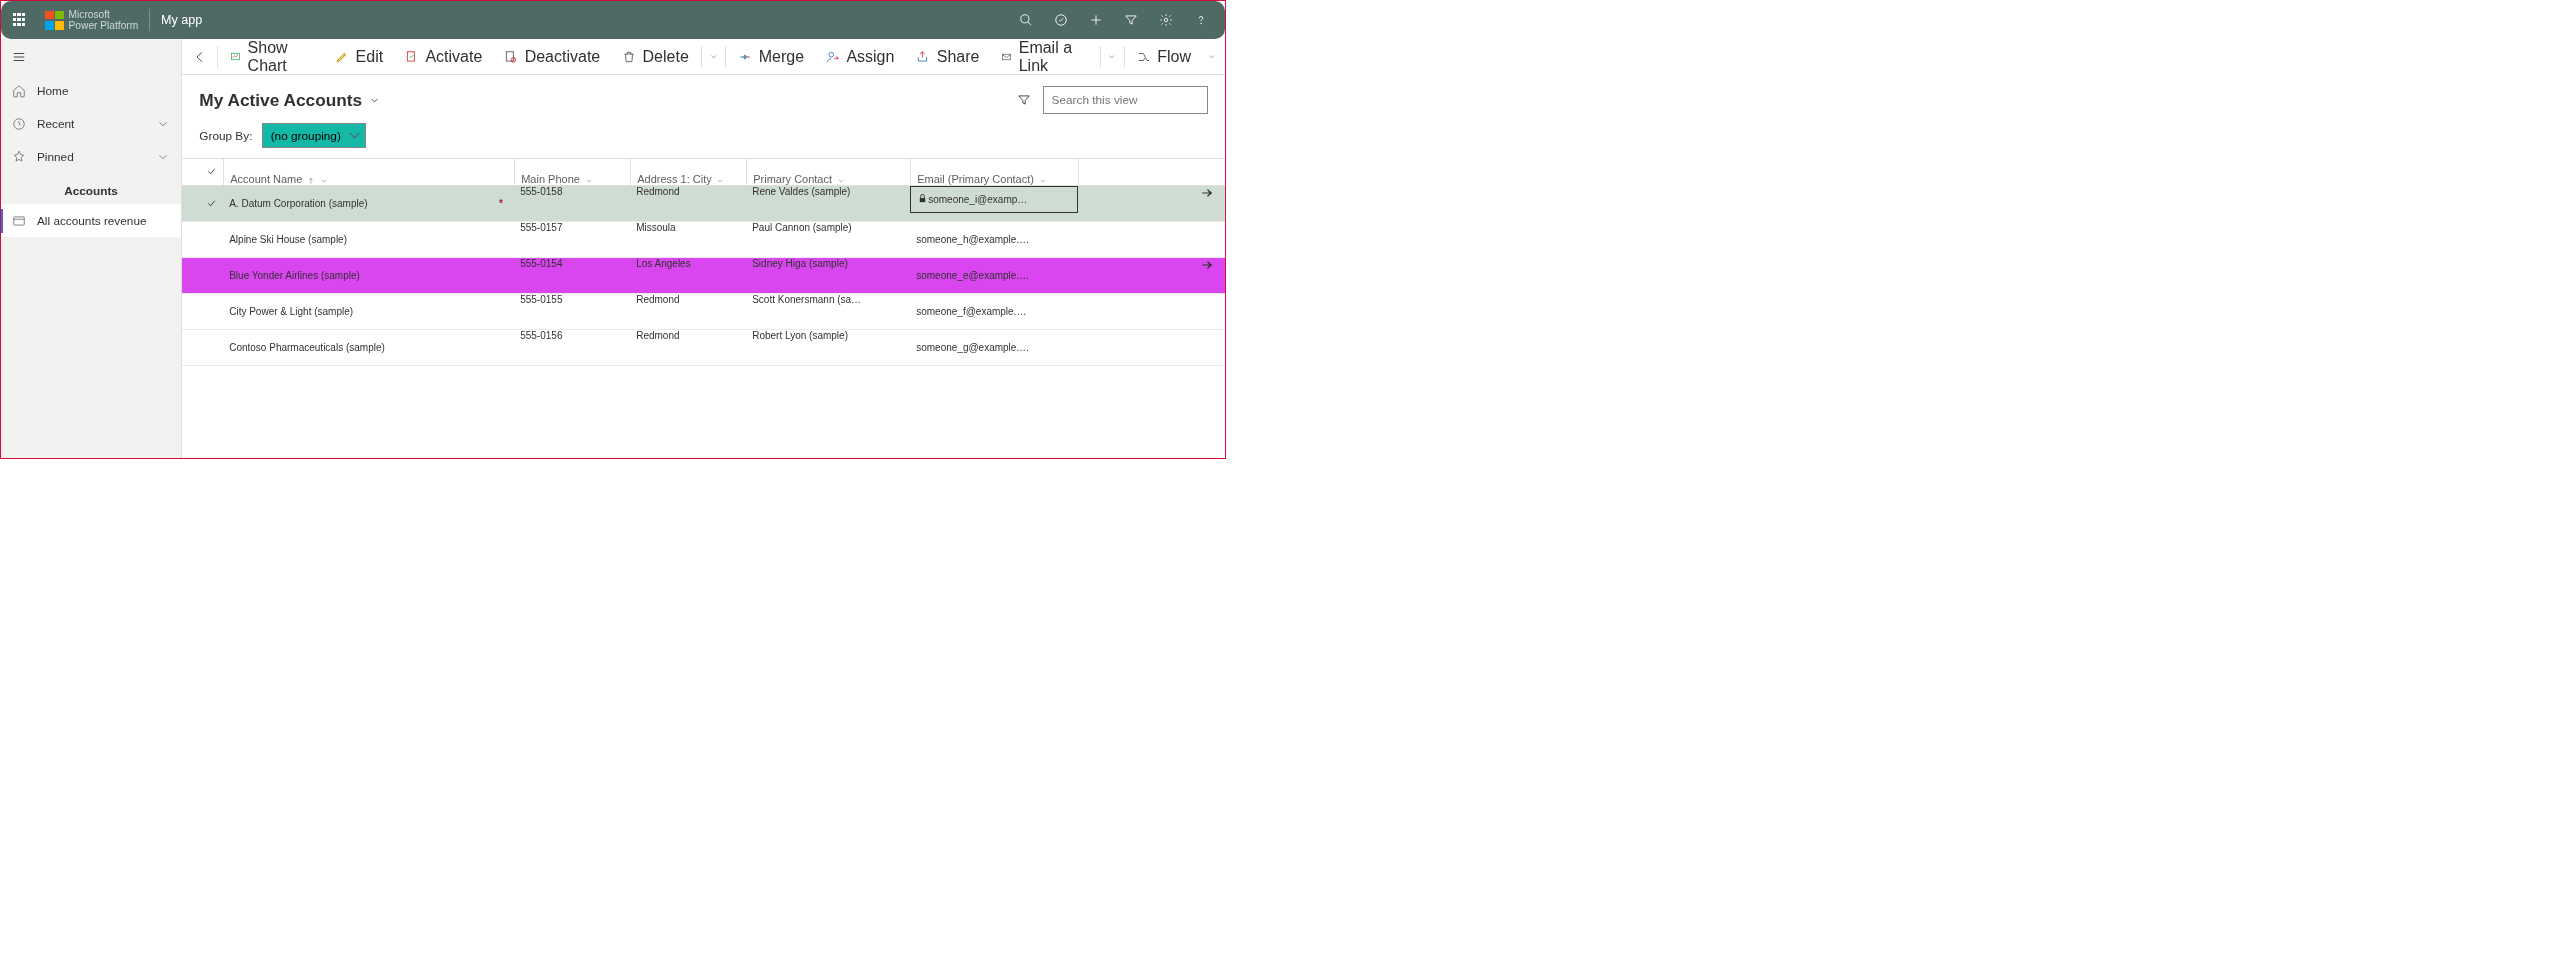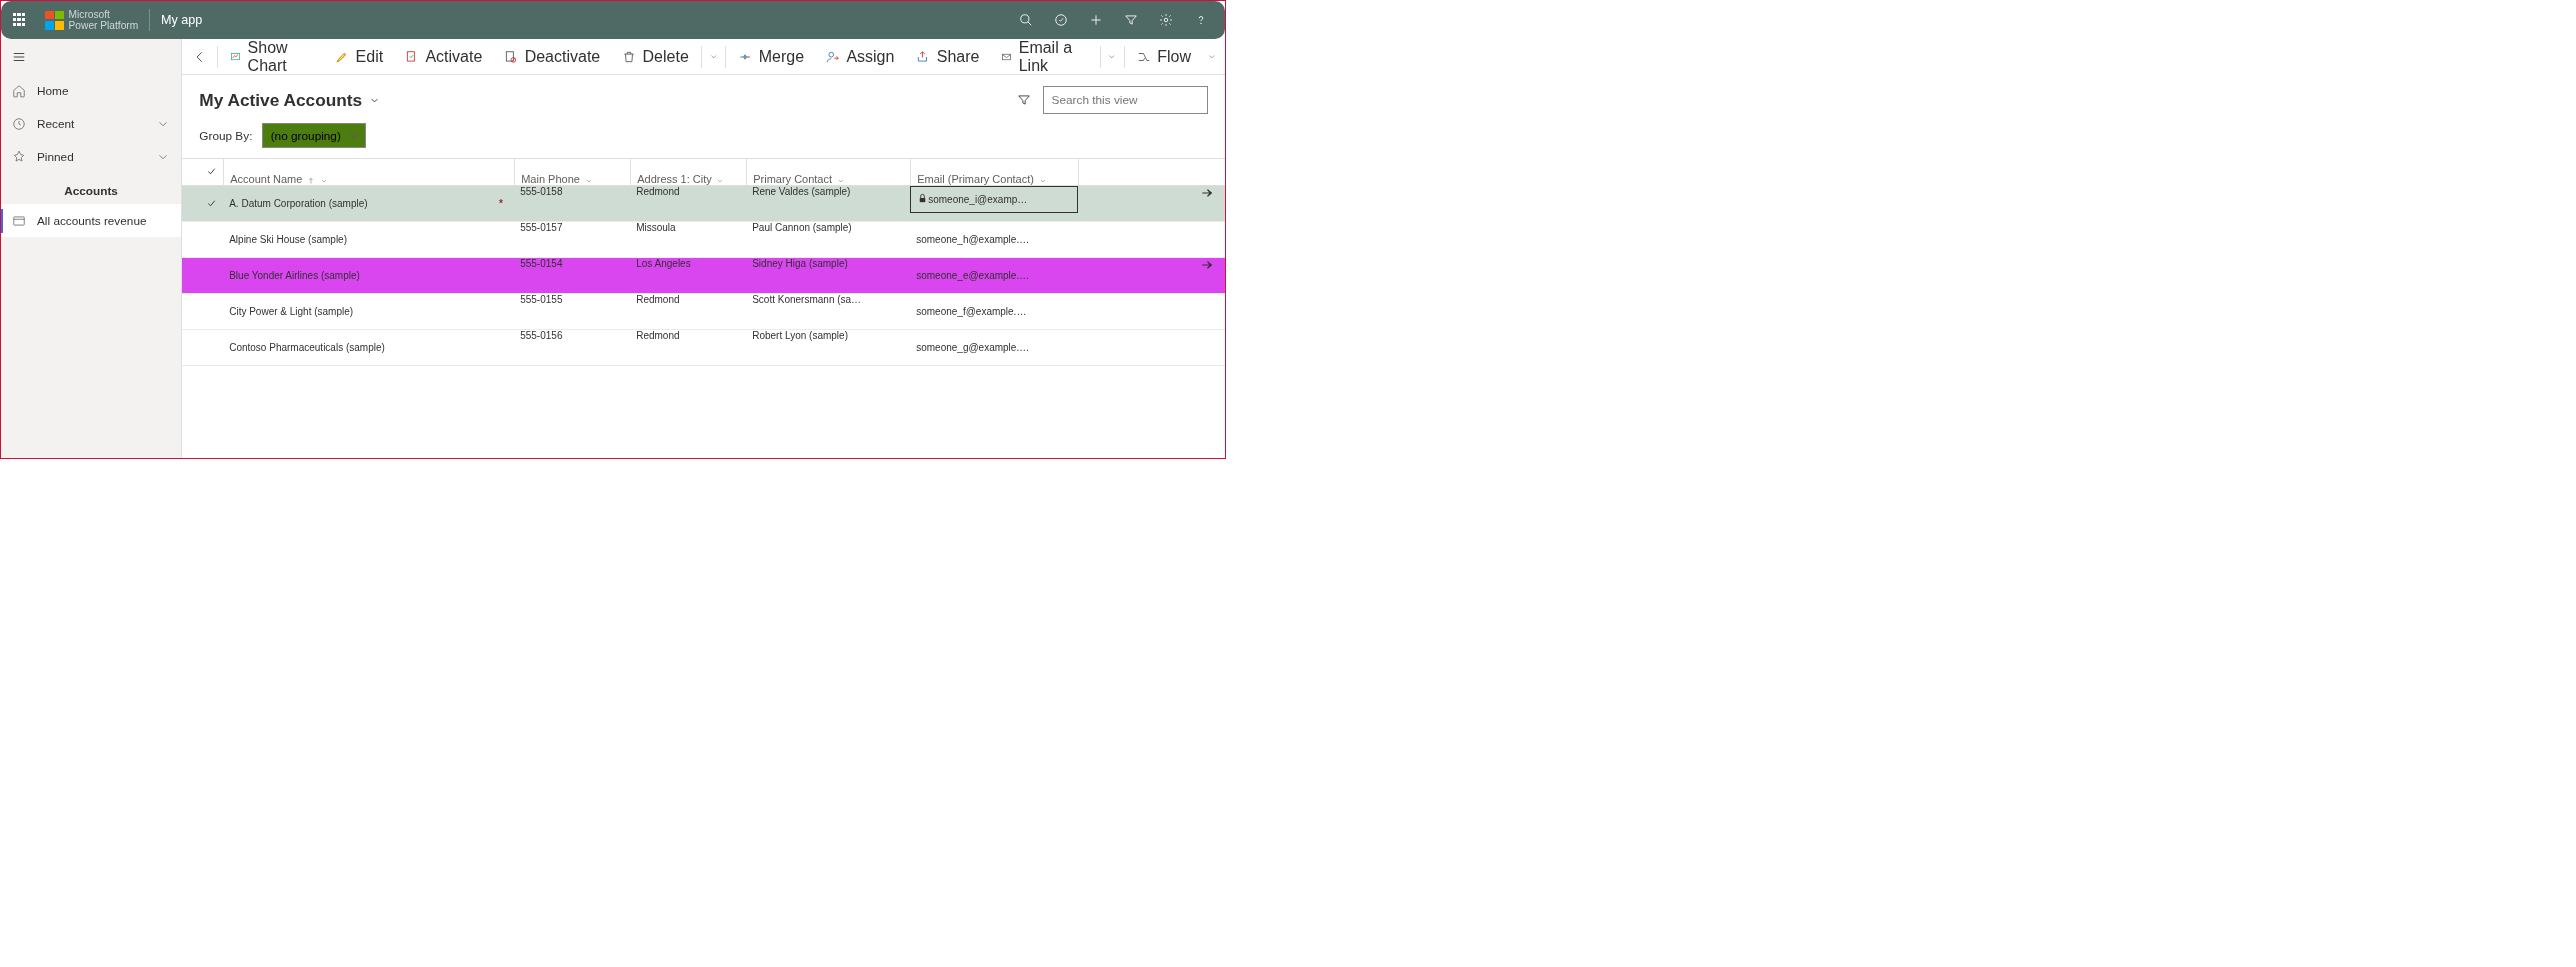--- a/index.html
+++ b/index.html
@@ -41,21 +41,21 @@
 
 .viewhdr{display:flex;align-items:center;padding:11px 17.3px 4.7px 17.3px}
 .viewtitle{font-size:17.3px;font-weight:600;display:flex;align-items:center;gap:6.3px;cursor:pointer}
 .viewtitle svg{width:11px;height:11px;stroke:#323130;fill:none;stroke-width:2}
 .viewhdr-spacer{flex:1}
 .filterbtn{width:28px;height:28px;display:flex;align-items:center;justify-content:center;cursor:pointer}
 .filterbtn svg{width:14px;height:14px;stroke:#323130;fill:none;stroke-width:1.5}
 .searchbox{border:0.8px solid #8a8886;height:28px;padding:0 7.9px;font-size:11.8px;width:165px;margin-left:4.7px;outline:none}
 
 .groupby{display:flex;align-items:center;gap:9.4px;padding:4.7px 17.3px 9.4px 17.3px;font-size:11.8px}
-.groupby select{border:0.8px solid #8a8886;height:25px;padding:0 23.6px 0 7.9px;font-size:11.8px;background:#4d7c0f;appearance:none;cursor:pointer}
+.groupby select{border:0.8px solid #8a8886;height:25px;padding:0 23.6px 0 7.9px;font-size:11.8px;background:#14b8a6;appearance:none;cursor:pointer}
 .groupby .selwrap{position:relative;display:inline-block}
 .groupby .selwrap::after{content:"";position:absolute;right:7.9px;top:10.2px;width:6.3px;height:6.3px;border-right:1.2px solid #605e5c;border-bottom:1.2px solid #605e5c;transform:rotate(45deg);pointer-events:none;margin-top:-3.1px}
 
 .gridhdr{display:flex;align-items:center;border-top:0.8px solid #e1dfdd;border-bottom:0.8px solid #e1dfdd;height:28px;padding-left:17.3px;font-size:11px;color:#605e5c}
 .colsel{width:23.6px;display:flex;align-items:center;justify-content:center}
 .colsel svg{width:11px;height:11px;stroke:#323130;fill:none;stroke-width:2}
 .col{display:flex;align-items:flex-end;gap:4.7px;padding:0 6.3px;border-left:0.8px solid #e1dfdd;height:100%;cursor:pointer}
 .col svg.sort{width:7.9px;height:7.9px;stroke:#605e5c;fill:none;stroke-width:1.5}
 .col svg.dd{width:7.9px;height:7.9px;stroke:#605e5c;fill:none;stroke-width:1.5}
 .c-name{width:291px}.c-phone{width:116px}.c-city{width:116px}.c-contact{width:164px}.c-email{width:168px}.c-rest{flex:1}

